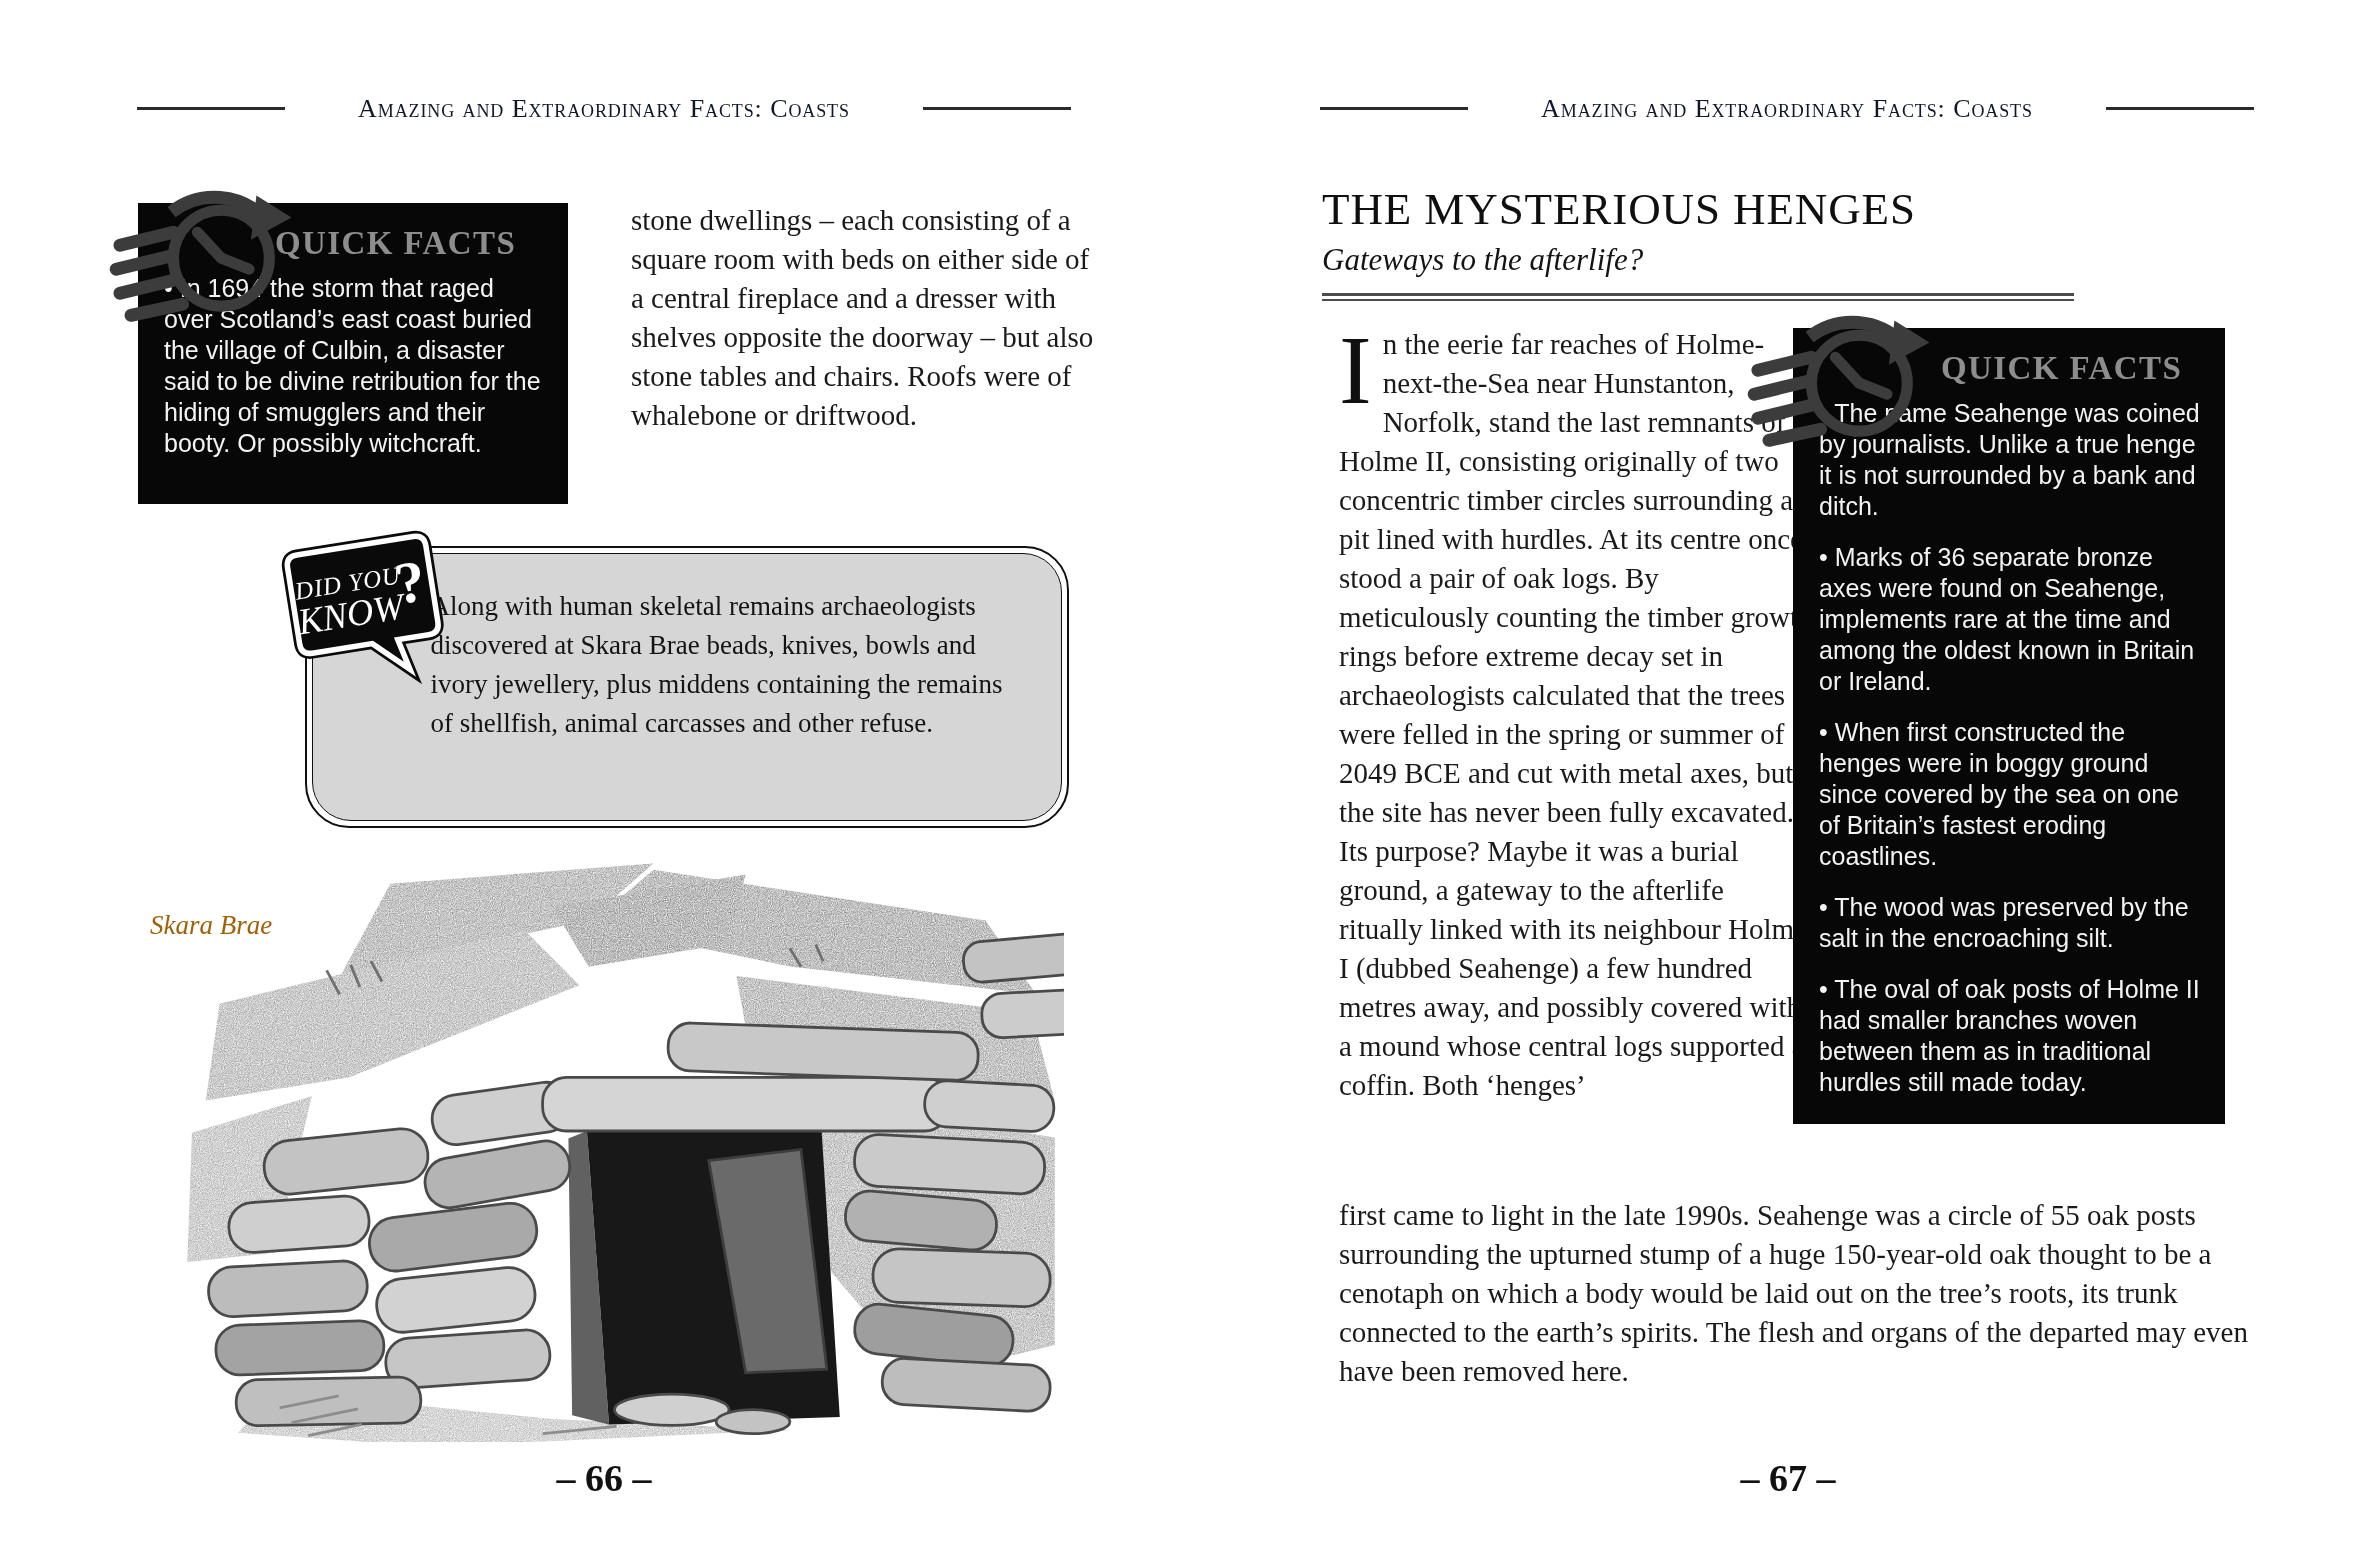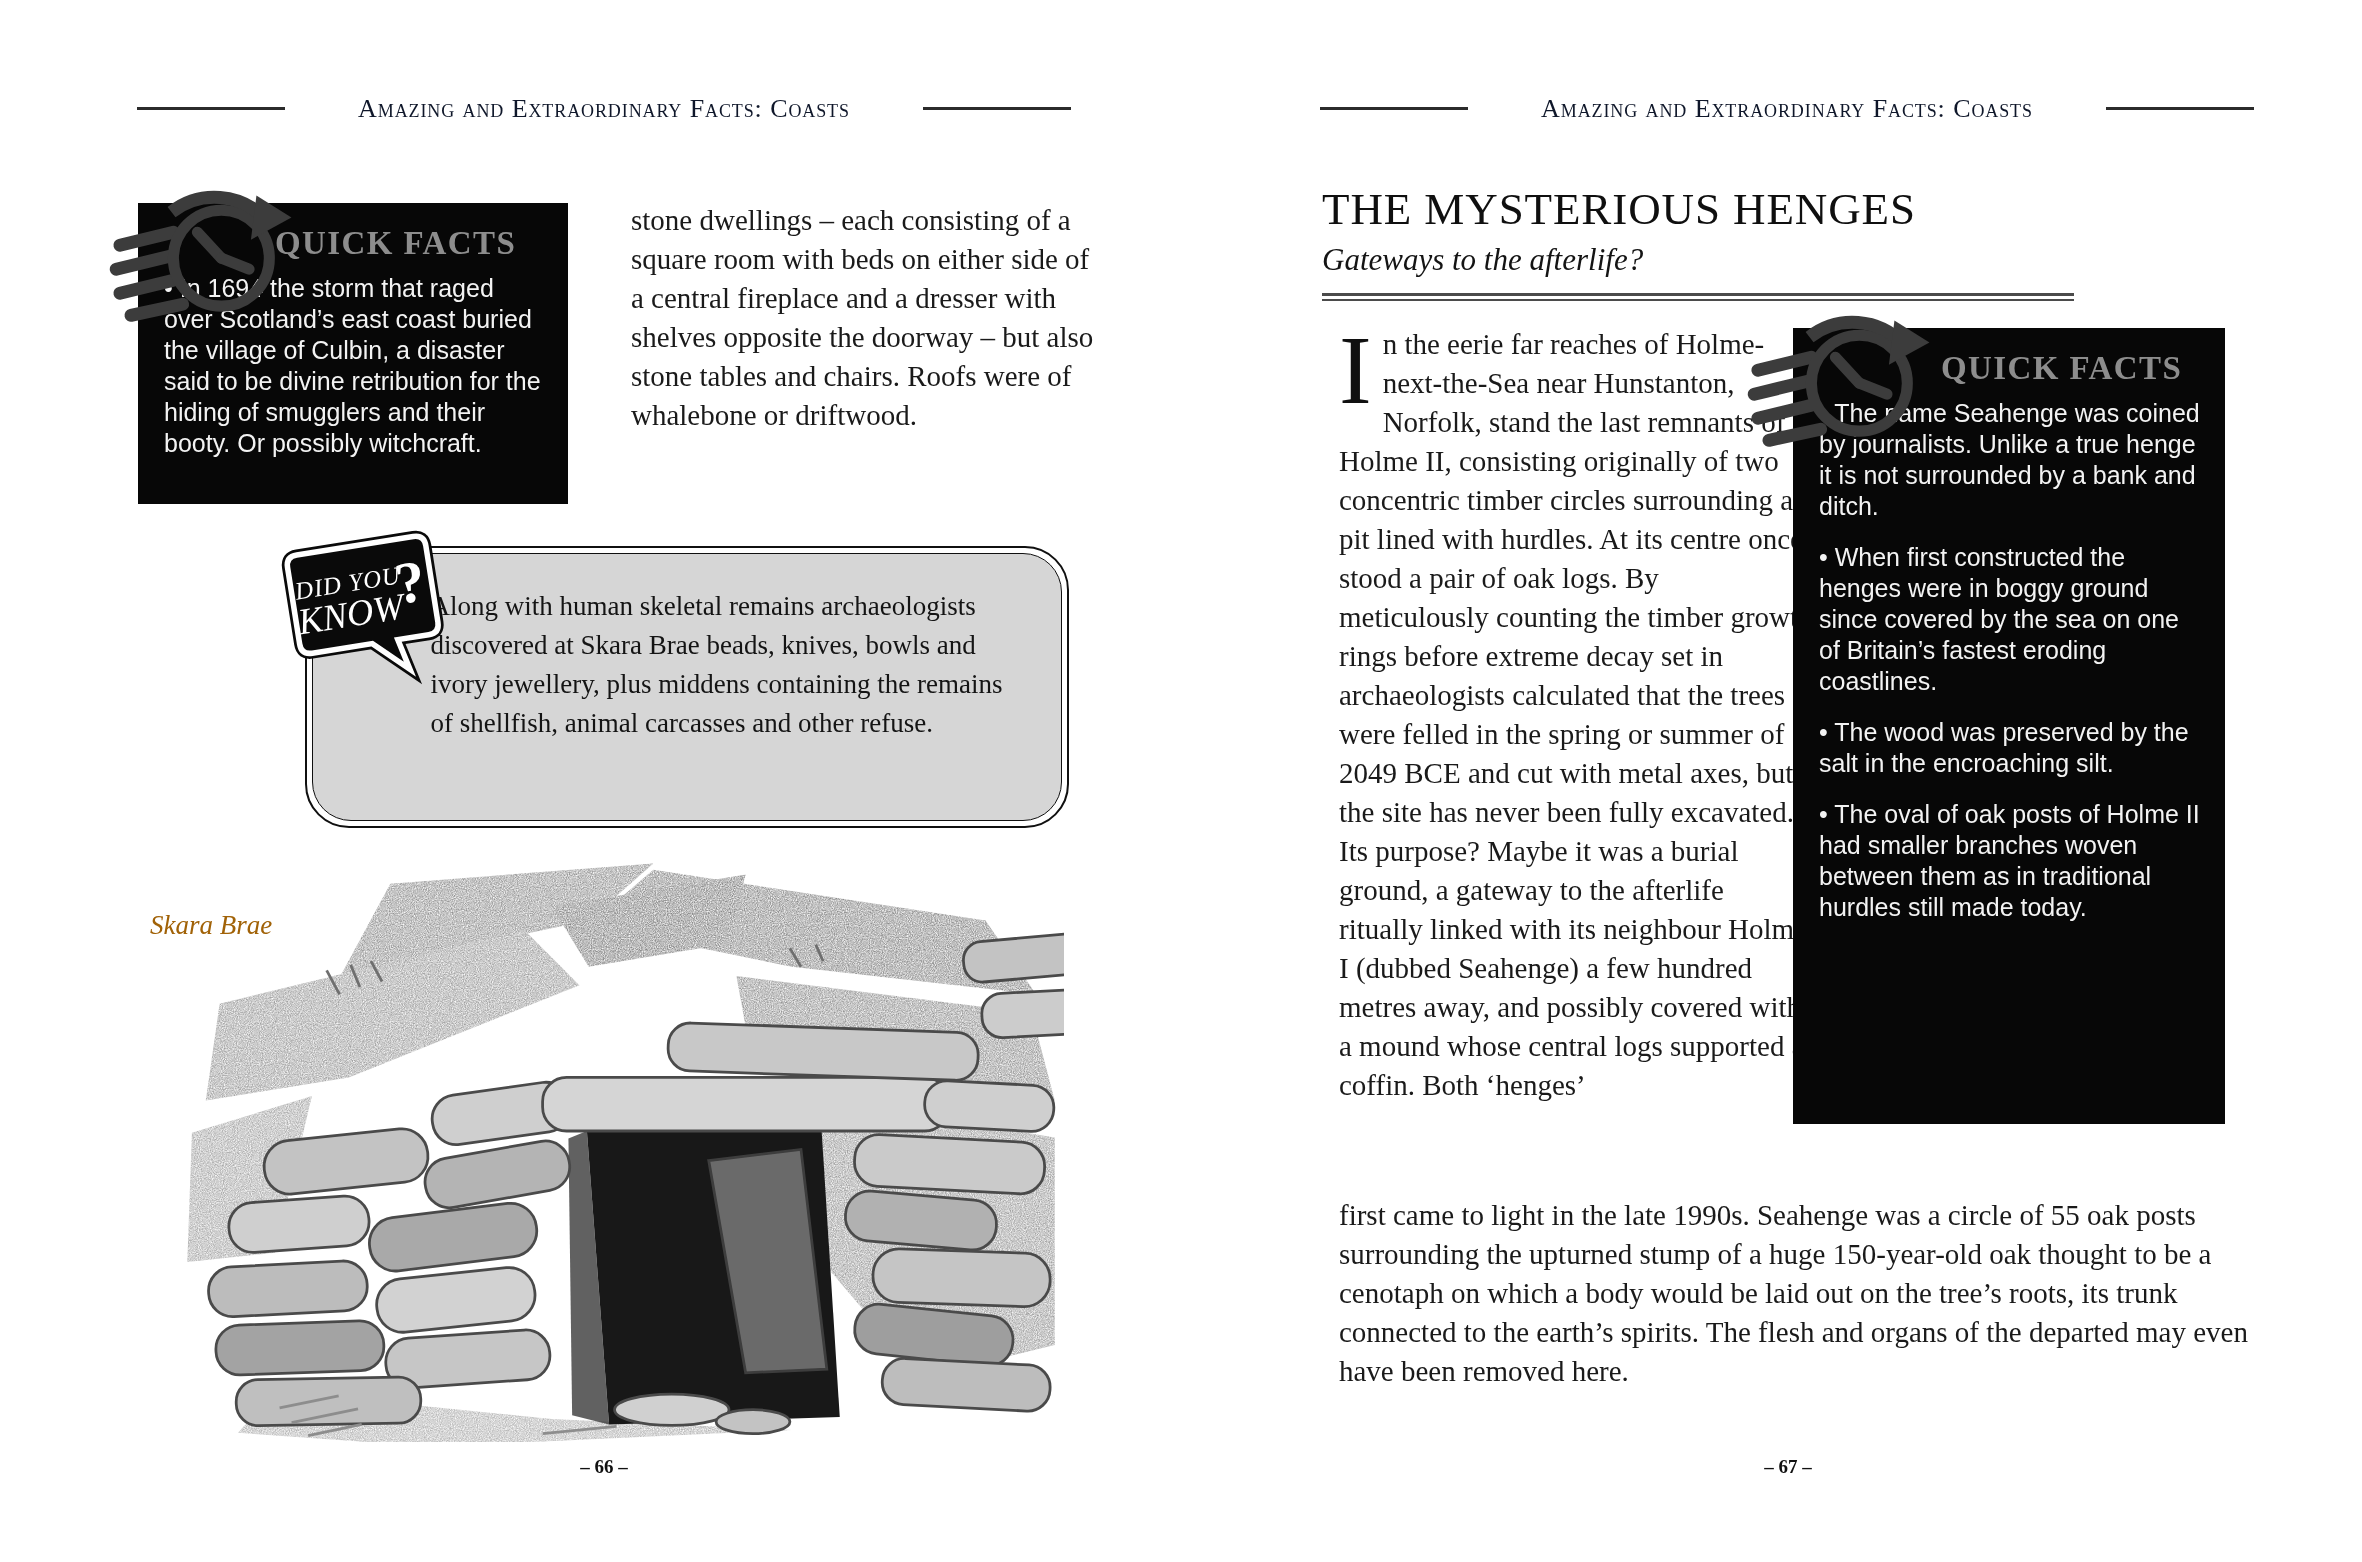--- a/index.html
+++ b/index.html
@@ -45,21 +45,21 @@
   .pg-title{position:absolute;left:1322px;top:183px;font-size:45px;letter-spacing:0.9px;color:#0f0f0f;white-space:nowrap;}
   .pg-sub{position:absolute;left:1322px;top:242px;font-style:italic;font-size:31px;color:#141414;}
   .dbl-rule{position:absolute;left:1322px;top:293px;width:752px;height:8.3px;box-sizing:border-box;
             border-top:3.7px solid #4b4b4b;border-bottom:2.8px solid #4b4b4b;}
 
   
   .illo{position:absolute;left:155px;top:856px;width:909px;height:586px;}
   .illo-caption{position:absolute;left:150px;top:910px;font-style:italic;font-size:27px;color:#a16207;}
 
   
-  .folio{position:absolute;top:1456px;width:932px;text-align:center;font-size:19px;font-weight:700;color:#111;}
+  .folio{position:absolute;top:1456px;width:932px;text-align:center;font-size:38px;font-weight:700;color:#111;}
   .folio-left{left:138px;}
   .folio-right{left:1322px;}
 </style>
 </head>
 <body>
 
 <div class="spread">
 
   <div class="hdr hdr-left">
     <div class="rule"></div>
@@ -189,20 +189,21 @@
       <circle cx="124" cy="102" r="52" fill="none" stroke="#3c3c3c" stroke-width="12"></circle>
       <g stroke="#3c3c3c" stroke-width="12" stroke-linecap="round" fill="none">
         <path d="M124 102 L98 74"></path>
           <path d="M124 102 L154 114"></path>
       </g>
       <path d="M70 52 A 76 76 0 0 1 172 60" fill="none" stroke="#3c3c3c" stroke-width="14"></path>
       <polygon points="162,34 200,58 156,82" fill="#3c3c3c"></polygon>
     </svg>
     <div class="qf-title">QUICK FACTS</div>
     <p class="qf-item">• The name Seahenge was coined by journalists. Unlike a true henge it is not surrounded by a bank and ditch.</p>
+    <p class="qf-item">• Marks of 36 separate bronze axes were found on Seahenge, implements rare at the time and among the oldest known in Britain or Ireland.</p>
     <p class="qf-item">• When first constructed the henges were in boggy ground since covered by the sea on one of Britain’s fastest eroding coastlines.</p>
     <p class="qf-item">• The wood was preserved by the salt in the encroaching silt.</p>
     <p class="qf-item">• The oval of oak posts of Holme II had smaller branches woven between them as in traditional hurdles still made today.</p>
   </div>
 
   <div class="body-col body-full">first came to light in the late 1990s. Seahenge was a circle of 55 oak posts surrounding the upturned stump of a huge 150-year-old oak thought to be a cenotaph on which a body would be laid out on the tree’s roots, its trunk connected to the earth’s spirits. The flesh and organs of the departed may even have been removed here.</div>
 
   <div class="folio folio-right">– 67 –</div>
 
 </div>

